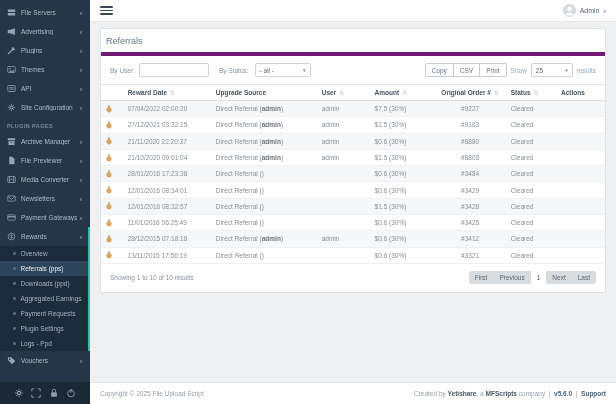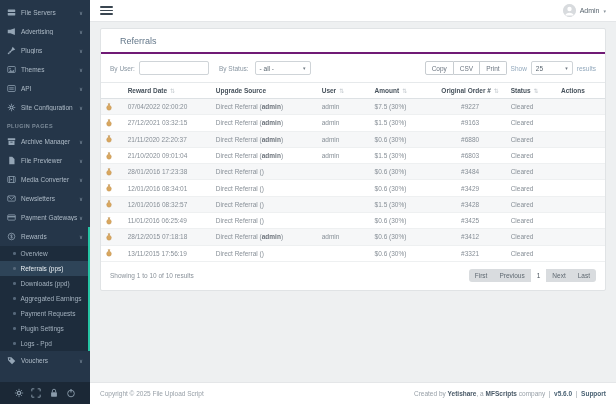--- a/index.html
+++ b/index.html
@@ -31,21 +31,21 @@
   .hamburger { width:13px; cursor:pointer; }
   .hamburger i { display:block; height:1.5px; background:#3a4651; margin:2px 0; border-radius:1px; }
   .nav-right { margin-left:auto; display:flex; align-items:center; gap:4px; }
   .avatar { width:13px; height:13px; border-radius:50%; background:#d8dbde; overflow:hidden; }
   .avatar svg { width:13px; height:13px; display:block; }
   .admin-name { font-size:7px; color:#5a6670; cursor:pointer; }
   .admin-caret { font-size:5px; color:#8a949c; }
 
   .content { flex:1; padding:6px 10px; overflow:hidden; }
   .card { background:#fff; border:1px solid #e0e3e5; border-radius:2px; }
-  .card-title { font-size:9px; color:#64788a; padding:7px 9px 6px 19px; border-bottom:2px solid #701a75; }
+  .card-title { font-size:9px; color:#64788a; padding:7px 9px 6px 5px; border-bottom:4px solid #701a75; }
   .filter-row { display:flex; align-items:center; padding:7px 9px; gap:4px; }
   .flabel { font-size:6.5px; color:#8996a2; }
   .text-input { width:70px; height:14px; border:1px solid #cfd4d8; border-radius:2px; font-size:6.5px; padding:0 3px; color:#555; outline:none; }
   .fake-select { height:14px; border:1px solid #cfd4d8; border-radius:2px; font-size:6.5px; color:#5a6670; display:flex; align-items:center; padding:0 4px; cursor:pointer; background:#fff; }
   .fake-select .caret { margin-left:auto; font-size:5px; color:#707a83; padding-left:6px; }
   .sel-status { width:56px; margin-left:2px; }
   .sel-show { width:42px; }
   .filter-right { margin-left:auto; display:flex; align-items:center; gap:4px; }
   .btn-group { display:flex; }
   .btn { height:14px; background:#fff; border:1px solid #c8cdd1; font-size:6.5px; color:#6b7580; padding:0 6px; display:flex; align-items:center; cursor:pointer; }

